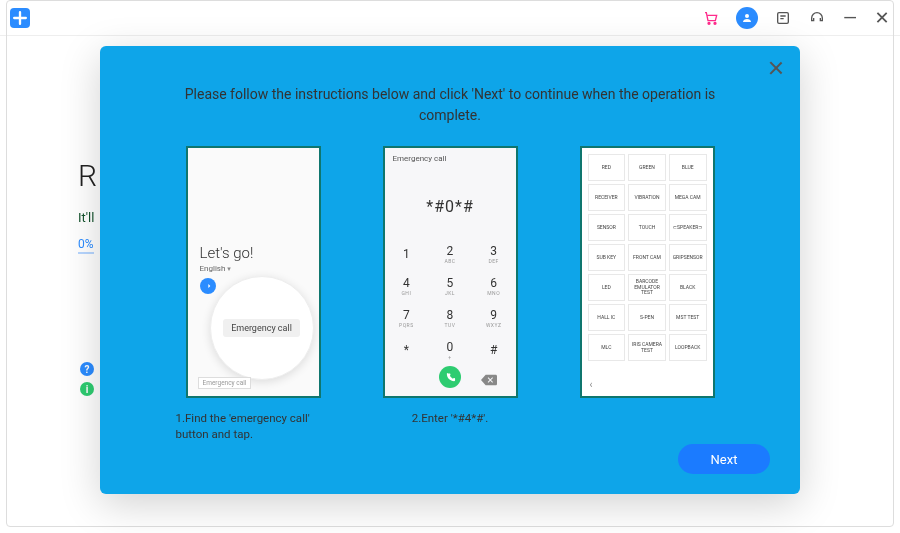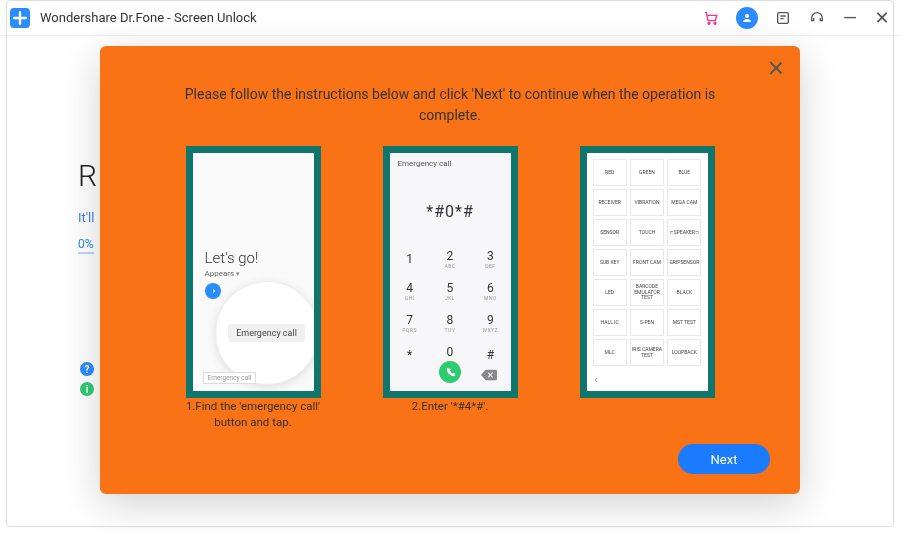--- a/index.html
+++ b/index.html
@@ -38,35 +38,35 @@
     .titlebar-spacer { flex: 1; }
     .titlebar-icons { display: flex; align-items: center; gap: 16px; }
     .tb-icon { width: 18px; height: 18px; display: flex; align-items: center; justify-content: center; cursor: pointer; }
     .tb-icon svg { width: 16px; height: 16px; }
     .icon-user { width: 22px; height: 22px; background: #2b8cff; border-radius: 50%; display: flex; align-items: center; justify-content: center; }
     .icon-user svg { width: 12px; height: 12px; fill: #fff; }
     .win-min, .win-close { font-size: 18px; color: #555; width: 16px; text-align: center; cursor: pointer; }
 
     
     .bg-r { position: absolute; left: 78px; top: 158px; font-size: 30px; font-weight: 300; color: #222; }
-    .bg-itll { position: absolute; left: 78px; top: 210px; font-size: 13px; color: #3b82f6; }
+    .bg-itll { position: absolute; left: 78px; top: 210px; font-size: 13px; color: #14532d; }
     .bg-pct { position: absolute; left: 78px; top: 237px; font-size: 12px; color: #2b8cff; border-bottom: 2px solid #b7d6ff; padding-bottom: 1px; }
     .left-badges { position: absolute; left: 80px; top: 362px; display: flex; flex-direction: column; gap: 6px; }
     .badge { width: 14px; height: 14px; border-radius: 50%; display: flex; align-items: center; justify-content: center; color: #fff; font-size: 10px; font-weight: bold; }
     .badge.q { background: #2b8cff; }
     .badge.i { background: #2ecc71; }
 
     
     .modal {
       position: absolute;
       left: 100px;
       top: 46px;
       width: 700px;
       height: 448px;
-      background: #f97316;
+      background: #0ea5e9;
       border-radius: 6px;
       box-shadow: 0 10px 40px rgba(0,0,0,0.18);
       padding: 18px 22px 18px 22px;
     }
     .modal-close {
       position: absolute;
       right: 16px;
       top: 14px;
       width: 16px;
       height: 16px;
@@ -99,29 +99,30 @@
     }
     .step {
       width: 155px;
       display: flex;
       flex-direction: column;
       align-items: center;
     }
     .step-image {
       width: 135px;
       height: 252px;
-      border: 7px solid #0f766e;
+      border: 2px solid #0f766e;
       background: #fafafa;
       position: relative;
       overflow: hidden;
     }
     .step-caption {
+      margin-top: 12px;
       font-size: 11.5px;
       color: #333;
-      text-align: center;
+      text-align: left;
       line-height: 1.4;
     }
 
     
     .s1-letsgo {
       position: absolute;
       left: 12px; top: 96px;
       font-size: 15px;
       color: #333;
       font-weight: 300;
@@ -270,21 +271,20 @@
 <body>
 
 <div class="main-window"></div>
 
 <div class="titlebar">
   <div class="app-logo">
     <svg viewBox="0 0 24 24">
         <path d="M12 2v20M2 12h20" stroke="#fff" stroke-width="4" stroke-linecap="round"></path>
       </svg>
   </div>
-  <span class="app-title">Wondershare Dr.Fone - Screen Unlock</span>
   <div class="titlebar-spacer"></div>
   <div class="titlebar-icons">
     <div class="tb-icon">
       <svg viewBox="0 0 24 24" fill="none" stroke="#ff2b8c" stroke-width="2">
           <circle cx="9" cy="20" r="1.5" fill="#ff2b8c"></circle>
           <circle cx="18" cy="20" r="1.5" fill="#ff2b8c"></circle>
           <path d="M3 4h2l2.5 12h11l2-8H7"></path>
         </svg>
     </div>
     <div class="tb-icon icon-user">
@@ -319,21 +319,21 @@
 
 <div class="modal">
   <div class="modal-close"></div>
   <div class="modal-instructions">Please follow the instructions below and click 'Next' to continue when the operation is complete.</div>
 
   <div class="steps-row">
 
     <div class="step">
       <div class="step-image">
         <div class="s1-letsgo">Let's go!</div>
-        <div class="s1-lang">Appears</div>
+        <div class="s1-lang">English</div>
         <div class="s1-arrow">
           <svg viewBox="0 0 24 24">
               <path d="M5 12h12M13 6l6 6-6 6"></path>
             </svg>
         </div>
         <div class="s1-zoom">
           <span>Emergency call</span>
         </div>
         <div class="s1-tag">Emergency call</div>
       </div>

